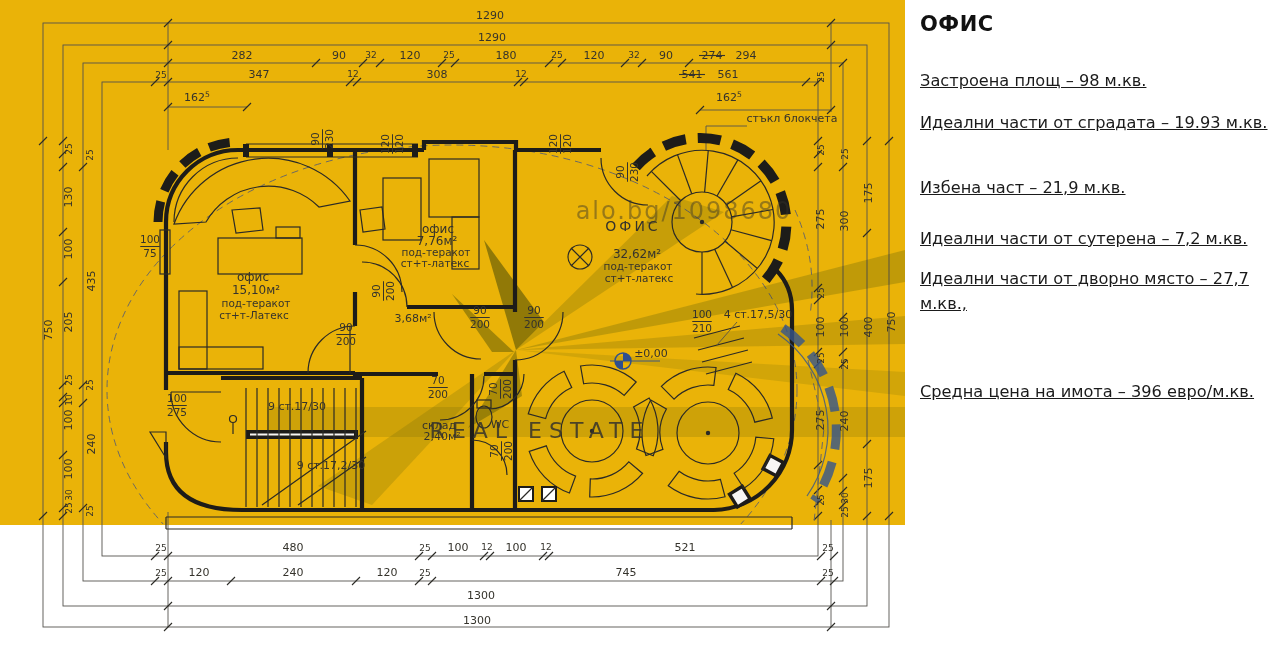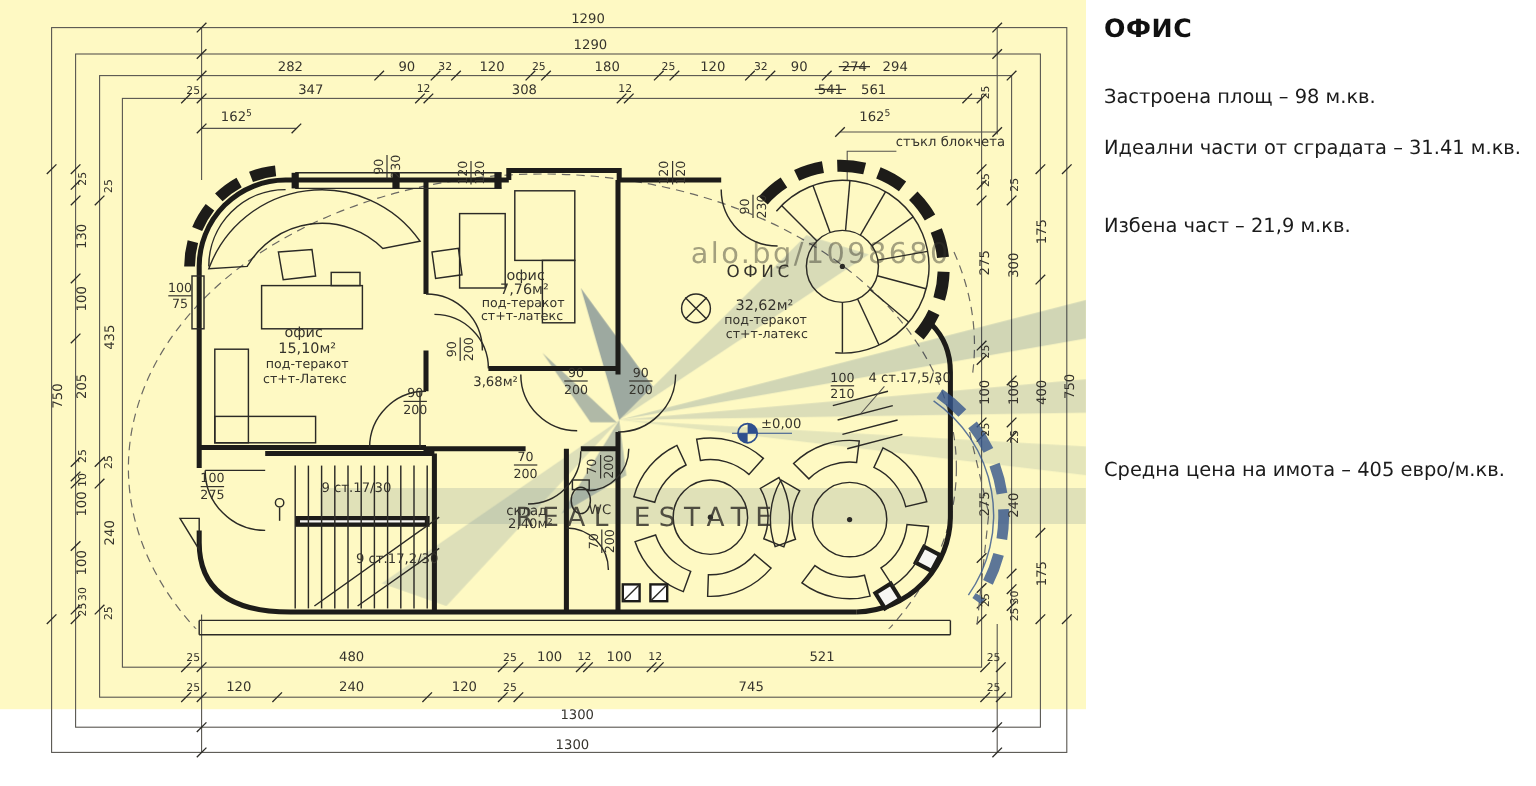--- a/index.html
+++ b/index.html
@@ -1,31 +1,31 @@
 <!DOCTYPE html>
 <html><head>
 <meta charset="utf-8">
 <style>
   html,body{margin:0;padding:0;background:#ffffff;}
   .stage{position:relative;width:1280px;height:655px;background:#ffffff;overflow:hidden;
          font-family:"DejaVu Sans","Liberation Sans",sans-serif;}
-  .plan-area{position:absolute;left:0;top:0;width:905px;height:591px;background:#fef9c3;text-align:right;}
+  .plan-area{position:absolute;left:0;top:0;width:905px;height:525px;background:#eab308;text-align:right;}
   svg text{fill:#35332c;}
   .wall{stroke:#1d1c19;stroke-width:4.2;fill:none;stroke-linecap:butt;}
   .thin{stroke:#2b2a26;stroke-width:1.2;fill:none;}
   .hair{stroke:#55534e;stroke-width:0.9;fill:none;}
   .dash{stroke:#6b6963;stroke-width:1;fill:none;stroke-dasharray:7 5;}
   .blocks{stroke:#1d1c19;stroke-width:9;fill:none;stroke-dasharray:21 11;}
   .blocksBay{stroke:#1d1c19;stroke-width:10;fill:none;stroke-dasharray:23 12;}
   .glassblue{stroke:#35558c;stroke-width:9;fill:none;stroke-dasharray:25 13;opacity:.8;}
   .glassblueThin{stroke:#35558c;stroke-width:1.2;fill:none;opacity:.8;}
   .wm{mix-blend-mode:multiply;}
   .info-panel{position:absolute;left:918px;top:0;width:360px;height:655px;background:#ffffff;color:#141414;}
   .info-title{position:absolute;left:2px;top:12px;margin:0;font-size:21px;font-weight:600;letter-spacing:.5px;color:#111;}
-  .info-line{position:absolute;left:2px;margin:0;font-size:16.2px;line-height:25px;font-weight:400;color:#1b1b1b;}
+  .info-line{position:absolute;left:2px;margin:0;font-size:16.2px;line-height:25px;font-weight:400;color:#1b1b1b;text-decoration:underline;}
 </style>
 </head>
 <body>
 
 <div class="stage">
 
   <div class="plan-area">
     <svg viewBox="0 0 905 655" width="905" height="655">
       <defs>
         <clipPath id="dashclip">
@@ -456,17 +456,19 @@
             <line x1="692.25" y1="321.5" x2="711.75" y2="321.5" stroke="#35332c" stroke-width="1"></line>
             <text x="702" y="332" text-anchor="middle" font-size="10.5">210</text>
           </g>
         </g>
     </svg>
   </div>
 
   <div class="info-panel">
     <h1 class="info-title">ОФИС</h1>
     <p class="info-line" style="top:68px">Застроена площ – 98 м.кв.</p>
-    <p class="info-line" style="top:110px">Идеални части от сградата – 31.41 м.кв.</p>
+    <p class="info-line" style="top:110px">Идеални части от сградата – 19.93 м.кв.</p>
     <p class="info-line" style="top:175px">Избена част – 21,9 м.кв.</p>
-    <p class="info-line" style="top:379px">Средна цена на имота – 405 евро/м.кв.</p>
+    <p class="info-line" style="top:226px">Идеални части от сутерена – 7,2 м.кв.</p>
+    <p class="info-line" style="top:266px">Идеални части от дворно място – 27,7 м.кв.,</p>
+    <p class="info-line" style="top:379px">Средна цена на имота – 396 евро/м.кв.</p>
   </div>
 </div>
 
 </body></html>

